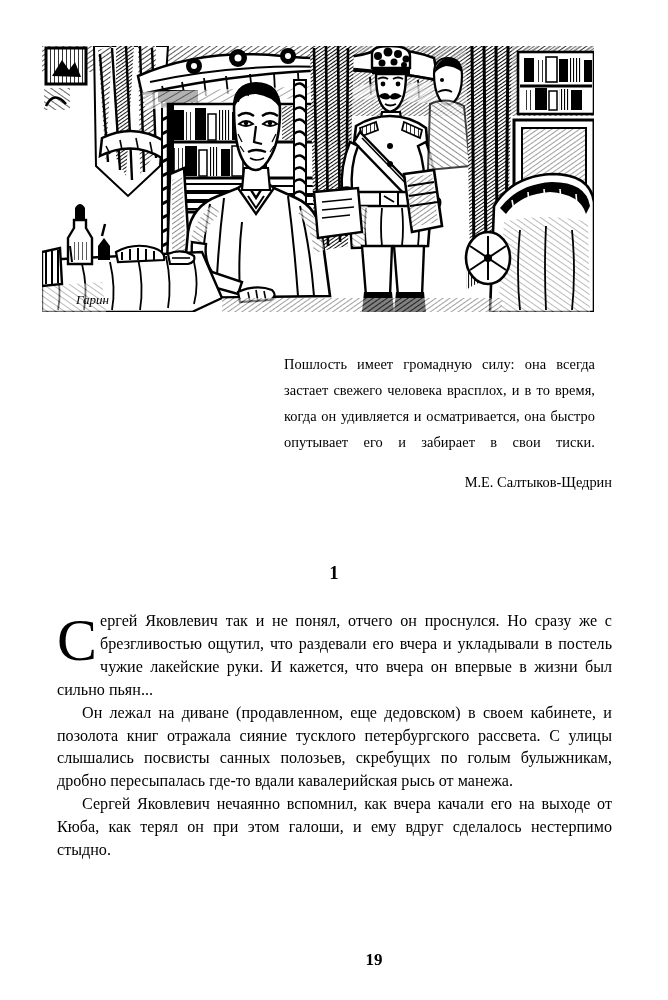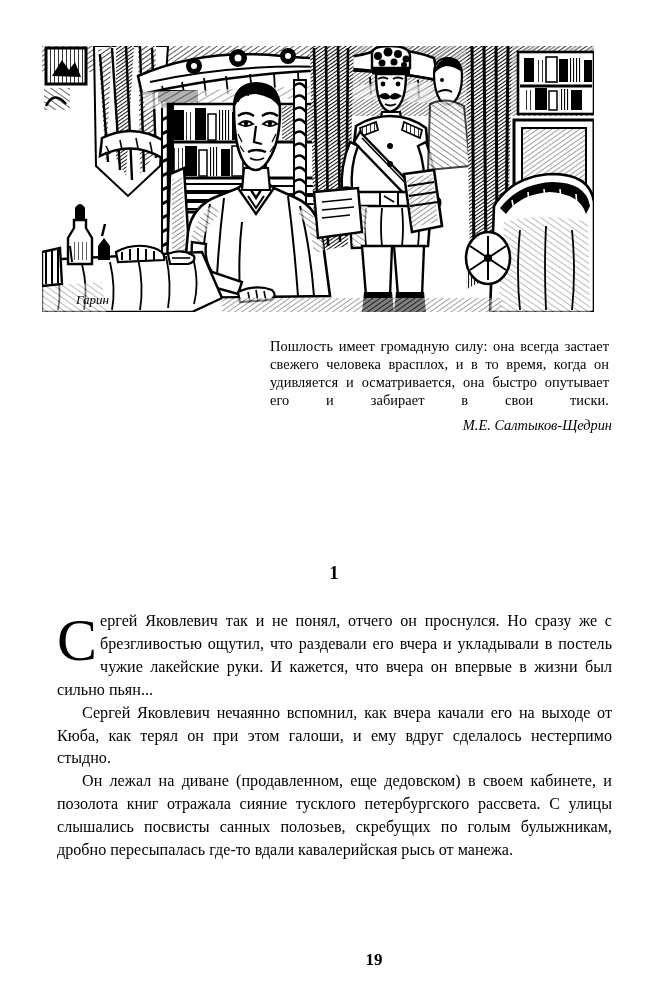--- a/index.html
+++ b/index.html
@@ -37,30 +37,29 @@
 
   
   .epigraph {
     position: absolute;
     left: 267px;
     top: 334px;
     width: 345px;
   }
   .epigraph-text {
     font-size: 14.4px;
-    line-height: 18px;
+    line-height: 26px;
     text-align: justify;
     text-align-last: justify;
-    margin: 3px;
+    margin: 17px;
     letter-spacing: 0.05px;
     font-family: Liberation Serif, serif;
   }
   .epigraph-attrib {
     margin: 6px 0 6px 0;
-    font-style: italic;
     font-size: 14.4px;
     line-height: 20px;
     text-align: right;
   }
 
   
   .chapter-title {
     position: absolute;
     left: 0;
     top: 502px;
@@ -582,19 +581,19 @@
 
   <div class="epigraph">
     <p class="epigraph-text">Пошлость имеет громадную силу: она всегда застает свежего человека врасплох, и в то время, когда он удивляется и осматривается, она быстро опутывает его и забирает в свои тиски.</p>
     <p class="epigraph-attrib">М.Е. Салтыков-Щедрин</p>
   </div>
 
   <div class="section-number">1</div>
 
   <div class="body-text">
     <p class="first"><span class="dropcap">С</span><span>ергей Яковлевич так и не понял, отчего он проснулся. Но сразу же с брезгливостью ощутил, что раздевали его вчера и укладывали в постель чужие лакейские руки. И кажется, что вчера он впервые в жизни был сильно пьян...</span></p>
+    <p>Он лежал на диване (продавленном, еще дедовском) в своем кабинете, и позолота книг отражала сияние тусклого петербургского рассвета. С улицы слышались посвисты санных полозьев, скребущих по голым булыжникам, дробно пересыпалась где-то вдали кавалерийская рысь от манежа.</p>
     <p>Сергей Яковлевич нечаянно вспомнил, как вчера качали его на выходе от Кюба, как терял он при этом галоши, и ему вдруг сделалось нестерпимо стыдно.</p>
-    <p>Он лежал на диване (продавленном, еще дедовском) в своем кабинете, и позолота книг отражала сияние тусклого петербургского рассвета. С улицы слышались посвисты санных полозьев, скребущих по голым булыжникам, дробно пересыпалась где-то вдали кавалерийская рысь от манежа.</p>
   </div>
 
   <div class="page-number">19</div>
 
 </div>
 
 </body></html>

